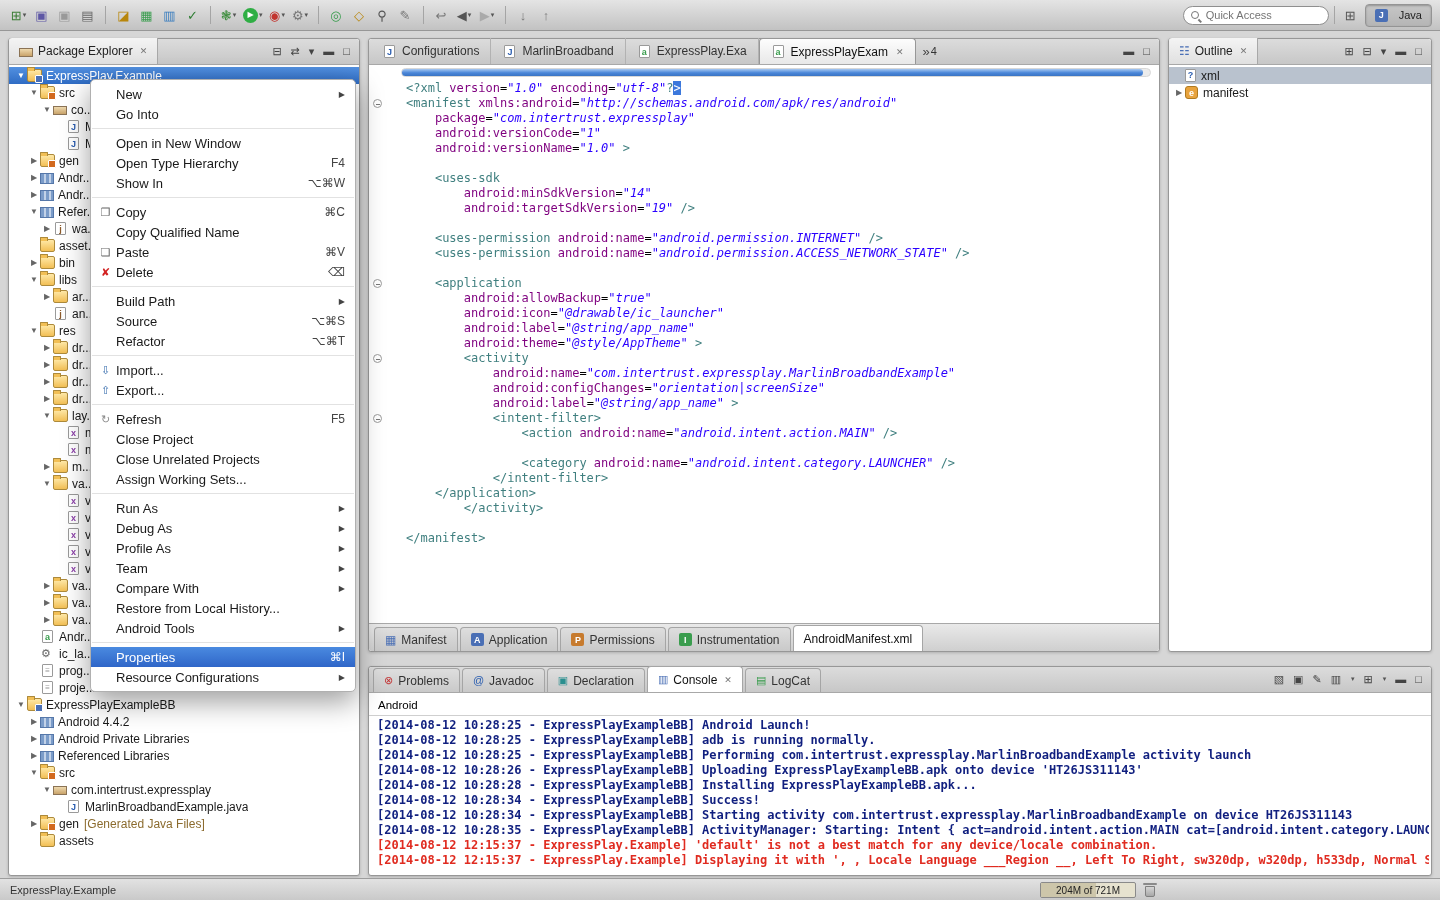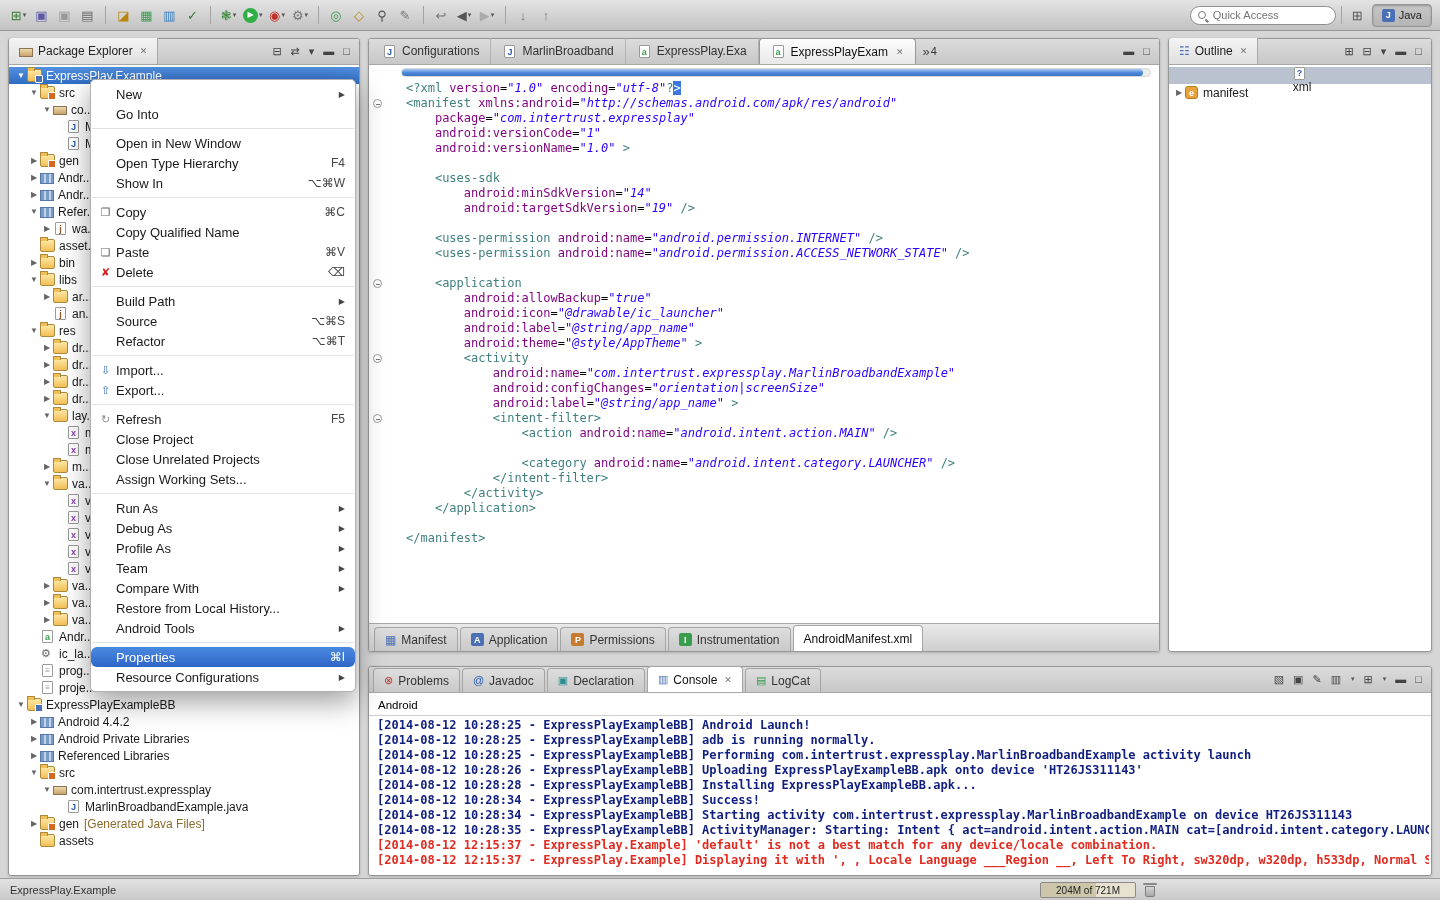--- a/index.html
+++ b/index.html
@@ -22,21 +22,21 @@
     justify-content:center;font-size:8px;}
   .tb-caret{font-size:7px;color:#555;margin-left:1px;}
   .tb-sep{width:1px;height:18px;background:#a5a5a5;margin:0 5px;flex:none;}
   #qa{margin-left:auto;position:relative;display:flex;align-items:center;}
   #qa-input{width:146px;height:19px;border-radius:10px;border:1px solid #8f8f8f;
     background:#fff;padding:0 8px 0 22px;font-size:11px;font-family:"Liberation Sans",sans-serif;outline:none;color:#333;}
   .qa-mag{position:absolute;left:8px;top:5px;width:8px;height:8px;border:1.5px solid #777;
     border-radius:50%;}
   .qa-mag::after{content:"";position:absolute;width:4px;height:1.5px;background:#777;
     left:6px;top:8px;transform:rotate(45deg);}
-  .persp{display:flex;align-items:center;gap:4px;height:23px;padding:0 9px;margin-left:4px;
+  .persp{display:flex;align-items:center;gap:11px;height:23px;padding:0 9px;margin-left:4px;
     border:1px solid #949494;border-radius:4px;font-size:11px;color:#222;
     background:linear-gradient(#c6c6c6,#b5b5b5);box-shadow:inset 0 1px 2px rgba(0,0,0,.25);}
   .jbadge{width:13px;height:13px;background:#4a6fb5;color:#fff;border-radius:2px;
     display:flex;align-items:center;justify-content:center;font-size:9px;font-weight:bold;}
   .jbadge::before{content:"J";}
   
   .panel{position:absolute;background:#fff;border:1px solid #979797;border-radius:3px;
     box-shadow:0 1px 3px rgba(0,0,0,.18);}
   .phead{height:26px;background:linear-gradient(#dcdcdc,#c7c7c7);border-bottom:1px solid #a8a8a8;
     border-radius:3px 3px 0 0;display:flex;align-items:flex-end;position:relative;}
@@ -114,21 +114,21 @@
     background:linear-gradient(#dedede,#c9c9c9);white-space:nowrap;}
   .btab.active{background:#fff;height:26px;color:#111;}
   .ltab{width:13px;height:13px;border-radius:2px;color:#fff;font-size:9px;font-weight:bold;
     display:flex;align-items:center;justify-content:center;}
   .lt-A{background:#4a6fb5;} .lt-P{background:#c77b2e;} .lt-I{background:#3a9d4e;}
   .gly{font-size:12px;line-height:1;}
   
   #outline-panel{left:1168px;top:38px;width:264px;height:614px;}
   #orows{position:absolute;left:0;top:26px;right:0;bottom:0;font-size:12px;color:#1a1a1a;padding-top:2px;}
   .orow{height:17px;display:flex;align-items:center;padding-left:4px;}
-  .orow.sel{background:#b9c2ce;flex-direction:column;}
+  .orow.sel{background:#b9c2ce;}
   .oi{width:13px;height:13px;flex:none;margin-right:5px;position:relative;}
   .oi-xml{background:#fff;border:1px solid #9a9a9a;border-radius:1px;width:11px;}
   .oi-xml::after{content:"?";color:#2a5db0;font-size:9px;font-weight:bold;position:absolute;left:0;right:0;top:0;text-align:center;line-height:11px;}
   .oi-element{background:#e8a33d;border:1px solid #b07a20;border-radius:3px;}
   .oi-element::after{content:"e";color:#fff;font-size:9px;font-weight:bold;position:absolute;left:0;right:0;top:0;text-align:center;line-height:12px;}
   
   #console-panel{left:368px;top:666px;width:1064px;height:210px;}
   #ctabs{display:flex;align-items:flex-end;height:26px;padding-left:4px;}
   .ctab{height:24px;display:flex;align-items:center;gap:5px;padding:0 10px;margin-right:2px;
     font-size:12px;color:#333;border:1px solid #a5a5a5;border-bottom:none;border-radius:4px 4px 0 0;
@@ -155,21 +155,21 @@
     border:1px solid #808080;border-radius:0 0 2px 2px;}
   
   #context-menu{position:absolute;left:90px;top:79px;width:266px;z-index:50;background:#fff;
     border:1px solid #b0b0b0;border-radius:5px;box-shadow:0 10px 28px rgba(0,0,0,.38);
     padding:4px 0;font-size:13px;color:#1a1a1a;}
   .mrow{height:20px;display:flex;align-items:center;padding:0 10px 0 5px;}
   .micon{width:19px;flex:none;text-align:center;font-size:11px;line-height:1;}
   .mlabel{margin-left:1px;white-space:nowrap;}
   .mright{margin-left:auto;color:#444;font-size:12px;padding-left:12px;}
   .msub{font-size:8px;color:#444;}
-  .mrow.hl{background:linear-gradient(#4a8ae0,#2f66c8);color:#fff;border-radius:6px;}
+  .mrow.hl{background:linear-gradient(#4a8ae0,#2f66c8);color:#fff;}
   .mrow.hl .mright{color:#fff;}
   .msep{height:1px;background:#e2e2e2;margin:4px 1px;}
 </style>
 </head>
 <body>
 
 <div id="app">
 
   <div id="toolbar">
     <div id="tb-icons">
@@ -570,22 +570,22 @@
           <div class="code-line"><span class="c-p">        </span><span class="c-a">android:theme</span><span class="c-p">=</span><span class="c-v">"@style/AppTheme"</span><span class="c-t"> &gt;</span></div>
           <div class="code-line"><div class="fold"></div><span class="c-p">        </span><span class="c-t">&lt;activity</span></div>
           <div class="code-line"><span class="c-p">            </span><span class="c-a">android:name</span><span class="c-p">=</span><span class="c-v">"com.intertrust.expressplay.MarlinBroadbandExample"</span></div>
           <div class="code-line"><span class="c-p">            </span><span class="c-a">android:configChanges</span><span class="c-p">=</span><span class="c-v">"orientation|screenSize"</span></div>
           <div class="code-line"><span class="c-p">            </span><span class="c-a">android:label</span><span class="c-p">=</span><span class="c-v">"@string/app_name"</span><span class="c-t"> &gt;</span></div>
           <div class="code-line"><div class="fold"></div><span class="c-p">            </span><span class="c-t">&lt;intent-filter&gt;</span></div>
           <div class="code-line"><span class="c-p">                </span><span class="c-t">&lt;action </span><span class="c-a">android:name</span><span class="c-p">=</span><span class="c-v">"android.intent.action.MAIN"</span><span class="c-t"> /&gt;</span></div>
           <div class="code-line"></div>
           <div class="code-line"><span class="c-p">                </span><span class="c-t">&lt;category </span><span class="c-a">android:name</span><span class="c-p">=</span><span class="c-v">"android.intent.category.LAUNCHER"</span><span class="c-t"> /&gt;</span></div>
           <div class="code-line"><span class="c-p">            </span><span class="c-t">&lt;/intent-filter&gt;</span></div>
+          <div class="code-line"><span class="c-p">    </span><span class="c-t">&lt;/application&gt;</span></div>
           <div class="code-line"><span class="c-p">        </span><span class="c-t">&lt;/activity&gt;</span></div>
-          <div class="code-line"><span class="c-p">    </span><span class="c-t">&lt;/application&gt;</span></div>
           <div class="code-line"></div>
           <div class="code-line"><span class="c-t">&lt;/manifest&gt;</span></div>
         </div>
     </div>
     <div class="btabbar" id="btabs">
         <div class="btab">
           <span class="gly" style="color: rgb(74, 111, 181);">▦</span>
           <span>Manifest</span>
         </div>
         <div class="btab">

